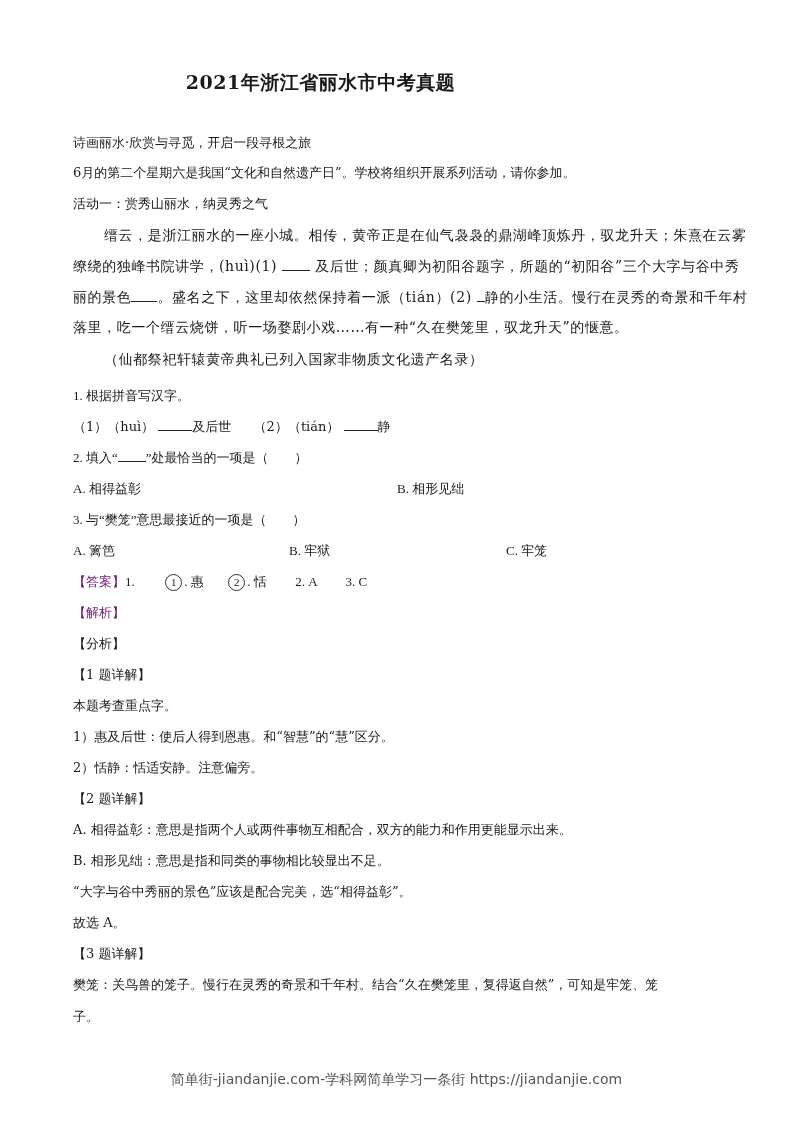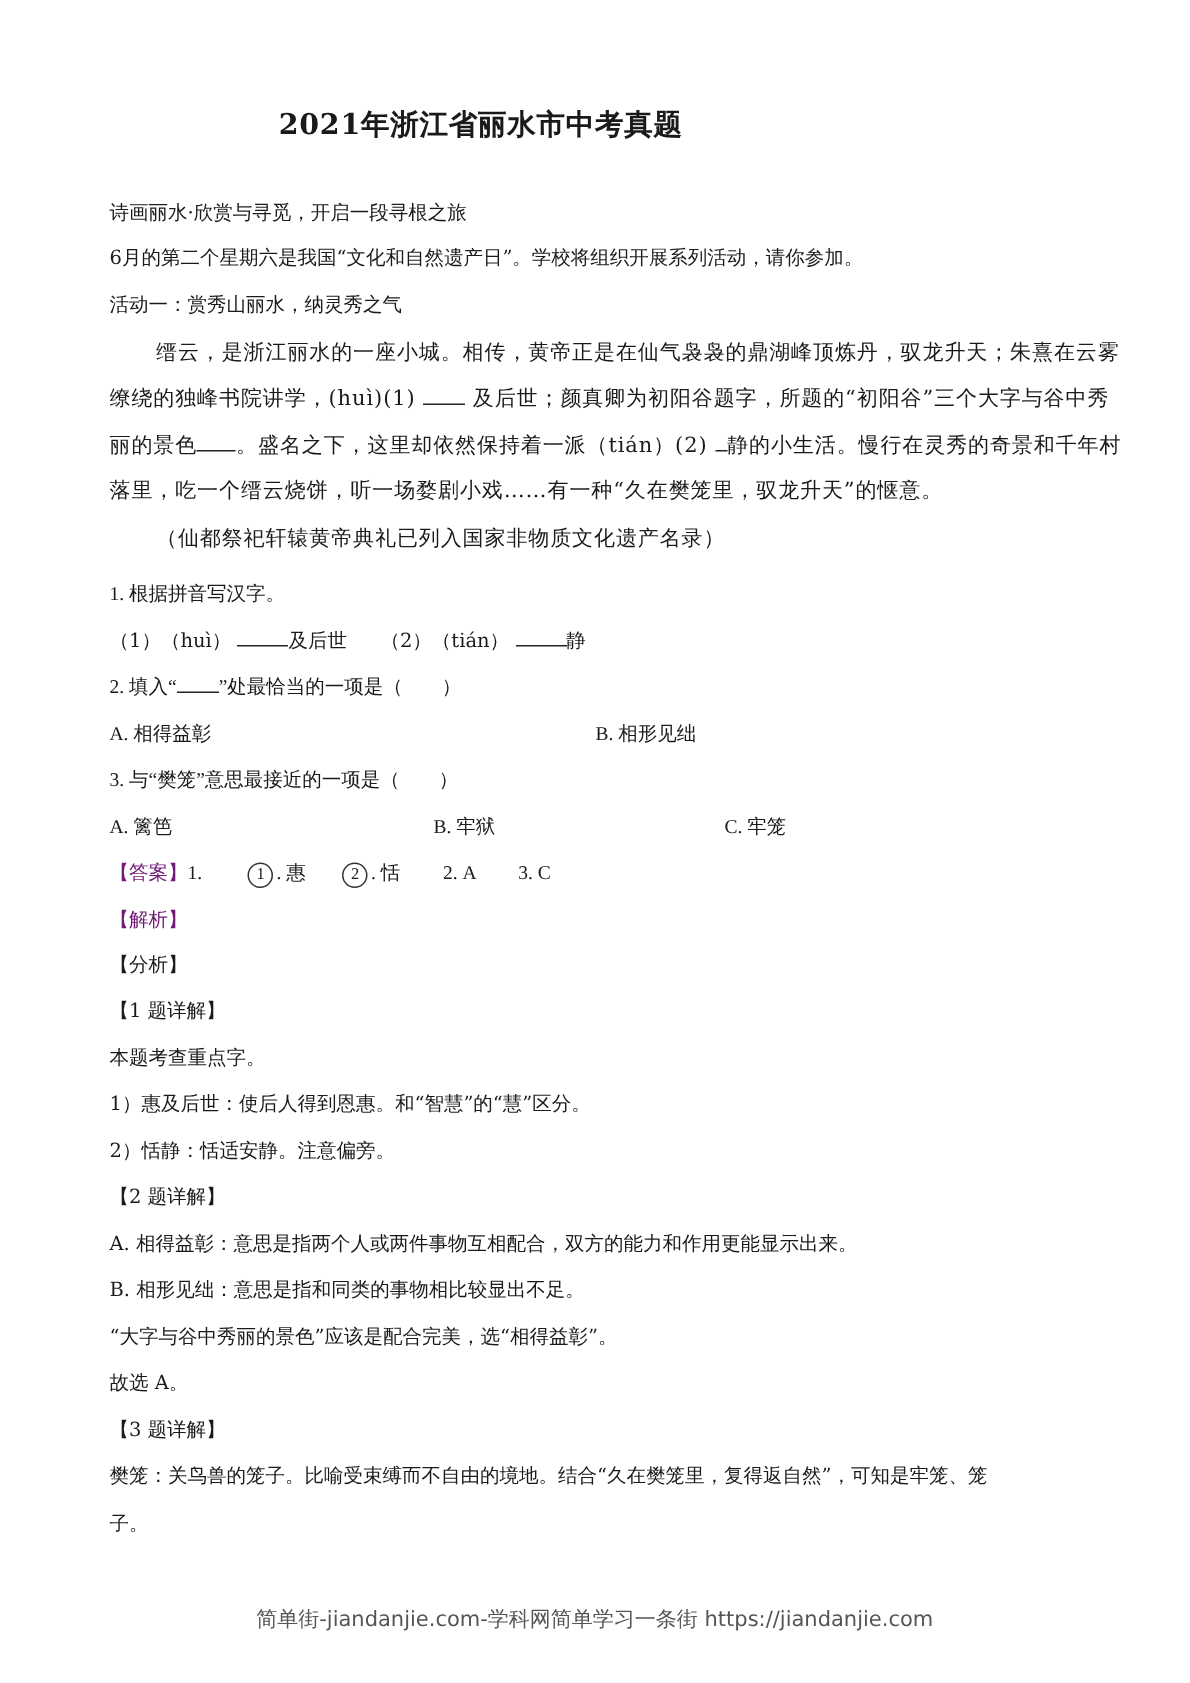--- a/index.html
+++ b/index.html
@@ -52,21 +52,21 @@
 
 <div class="line sans" style="top:449px">
   <span>2. 填入“</span><span class="blank" style="width:28px"></span><span>”处最恰当的一项是（　　）</span>
 </div>
 <div class="line sans" style="top:480px">A.  相得益彰</div>
 <div class="line sans" style="top:480px; left:397px">B.  相形见绌</div>
 
 <div class="line sans" style="top:511px">3. 与“樊笼”意思最接近的一项是（　　）</div>
 <div class="line sans" style="top:542px">A.  篱笆</div>
 <div class="line sans" style="top:542px; left:289px">B.  牢狱</div>
-<div class="line sans" style="top:542px; left:483px">C.  牢笼</div>
+<div class="line sans" style="top:542px; left:506px">C.  牢笼</div>
 
 <div class="line sans" style="top:573px">
   <span class="tag">【答案】</span><span>1.</span>
   <span class="gap" style="width:24px"></span>
   <span class="circ">1</span><span>. 惠</span>
   <span class="gap" style="width:18px"></span>
   <span class="circ">2</span><span>. 恬</span>
   <span class="gap" style="width:22px"></span>
   <span>2. A</span>
   <span class="gap" style="width:22px"></span>
@@ -80,16 +80,16 @@
 <div class="line" style="top:728px">1）惠及后世：使后人得到恩惠。和“智慧”的“慧”区分。</div>
 <div class="line" style="top:759px">2）恬静：恬适安静。注意偏旁。</div>
 
 <div class="line" style="top:790px">【2 题详解】</div>
 <div class="line" style="top:821px">A. 相得益彰：意思是指两个人或两件事物互相配合，双方的能力和作用更能显示出来。</div>
 <div class="line" style="top:852px">B. 相形见绌：意思是指和同类的事物相比较显出不足。</div>
 <div class="line" style="top:883px">“大字与谷中秀丽的景色”应该是配合完美，选“相得益彰”。</div>
 <div class="line" style="top:914px">故选 A。</div>
 
 <div class="line" style="top:945px">【3 题详解】</div>
-<div class="line" style="top:976px">樊笼：关鸟兽的笼子。比喻受束缚而不自由的境地。结合“久在樊笼里，复得返自然”，可知是牢笼、笼</div>
+<div class="line" style="top:976px">樊笼：关鸟兽的笼子。慢行在灵秀的奇景和千年村。结合“久在樊笼里，复得返自然”，可知是牢笼、笼</div>
 <div class="line" style="top:1008px">子。</div>
 
 <div class="footer">简单街-jiandanjie.com-学科网简单学习一条街 https://jiandanjie.com</div>
 
 </body></html>

